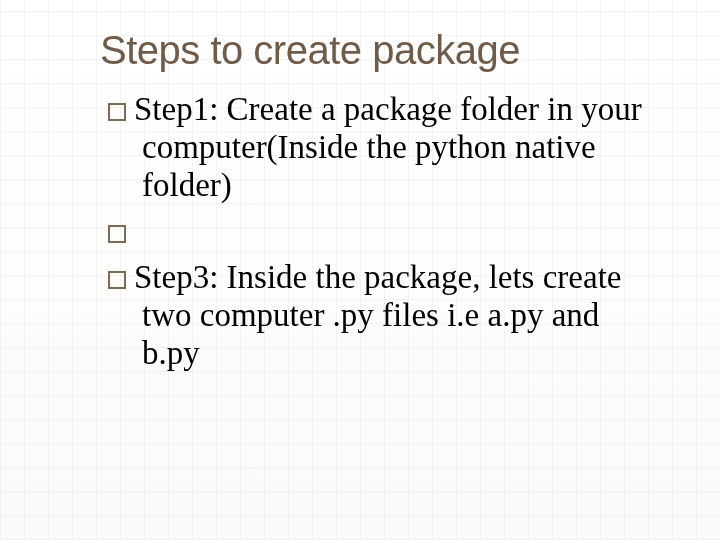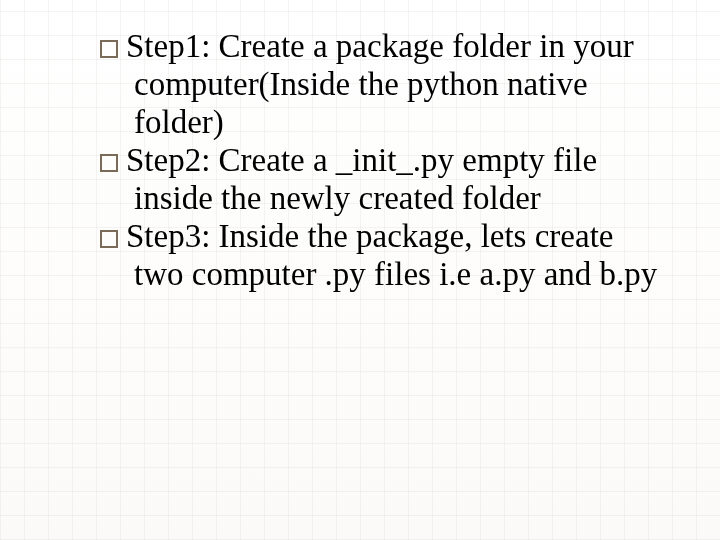--- a/index.html
+++ b/index.html
@@ -43,34 +43,35 @@
     letter-spacing: -0.5px;
   }
   .body {
     font-size: 33px;
     line-height: 1.15;
     color: #000;
   }
   .item {
     text-indent: -34px;
     padding-left: 34px;
-    margin: 0;
+    margin: 8px;
   }
   .bullet {
     display: inline-block;
     width: 18px;
     height: 18px;
     border: 2px solid #7a6a58;
     box-sizing: border-box;
     margin-right: 8px;
     vertical-align: -1px;
   }
 </style>
 </head>
 <body>
 
 <div class="slide">
+  <h1 class="title">Steps to create package</h1>
   <div class="body">
     <p class="item"><span class="bullet"></span><span>Step1: Create a package folder in your computer(Inside the python native folder)</span></p>
-    <p class="item"><span class="bullet"></span><span>Step2: Create a _init_.py empty file inside the newly created folder</span></p>
+    <p class="item"><span class="bullet"></span></p>
     <p class="item"><span class="bullet"></span><span>Step3: Inside the package, lets create two computer .py files i.e a.py and b.py</span></p>
   </div>
 </div>
 
 </body></html>

